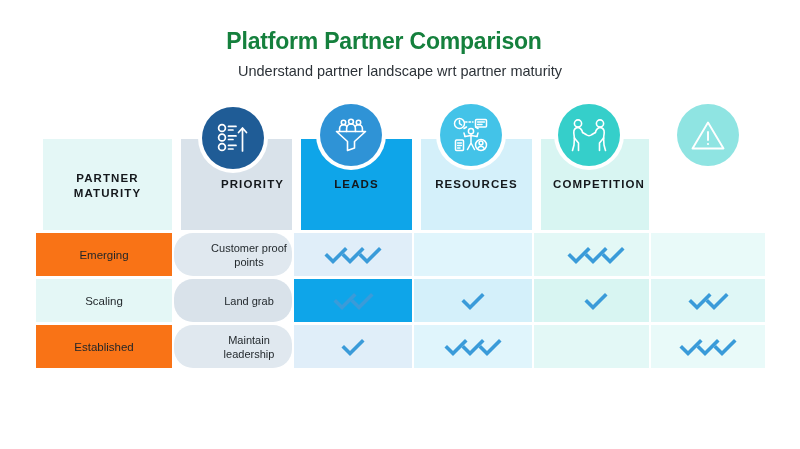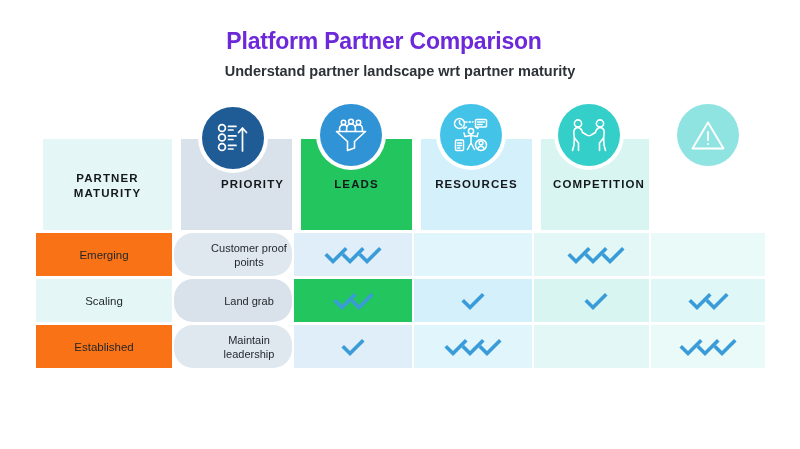--- a/index.html
+++ b/index.html
@@ -21,31 +21,31 @@
 
   
   .title {
     position: absolute;
     left: 0;
     top: 28px;
     width: 768px;
     text-align: center;
     font-size: 23px;
     font-weight: bold;
-    color: #6d28d9;
+    color: #15803d;
     letter-spacing: -0.2px;
   }
   .subtitle {
     position: absolute;
     left: 0;
     top: 63px;
     width: 800px;
     text-align: center;
     font-size: 14.5px;
-    font-weight: bold;
+    font-weight: normal;
     color: #2c3238;
   }
 
   
   .table {
     position: absolute;
     left: 36px;
     top: 139px;
     width: 729px;
     display: grid;
@@ -81,21 +81,21 @@
   }
   .rowlabel.sub {
     font-size: 11px;
     color: #1f2529;
     border-radius: 19px;
   }
 
   
   .c-maturity  { background: #e4f7f6; }
   .c-priority  { background: #d9e2ea; padding-left: 32px; }
-  .c-leads     { background: #22c55e; }
+  .c-leads     { background: #0ea5e9; }
   .c-resources { background: #d4f0fa; }
   .c-competition { background: #d8f5f2; padding-left: 8px; }
   .c-market    { background: #dff7f6; }
 
   .c-maturity.alt  { background: #f97316; }
   .c-priority.alt  { background: #e0e8ef; }
   .c-leads.alt     { background: #e0eef9; }
   .c-resources.alt { background: #e0f5fc; }
   .c-competition.alt { background: #e3f8f6; }
   .c-market.alt    { background: #e9faf9; }

